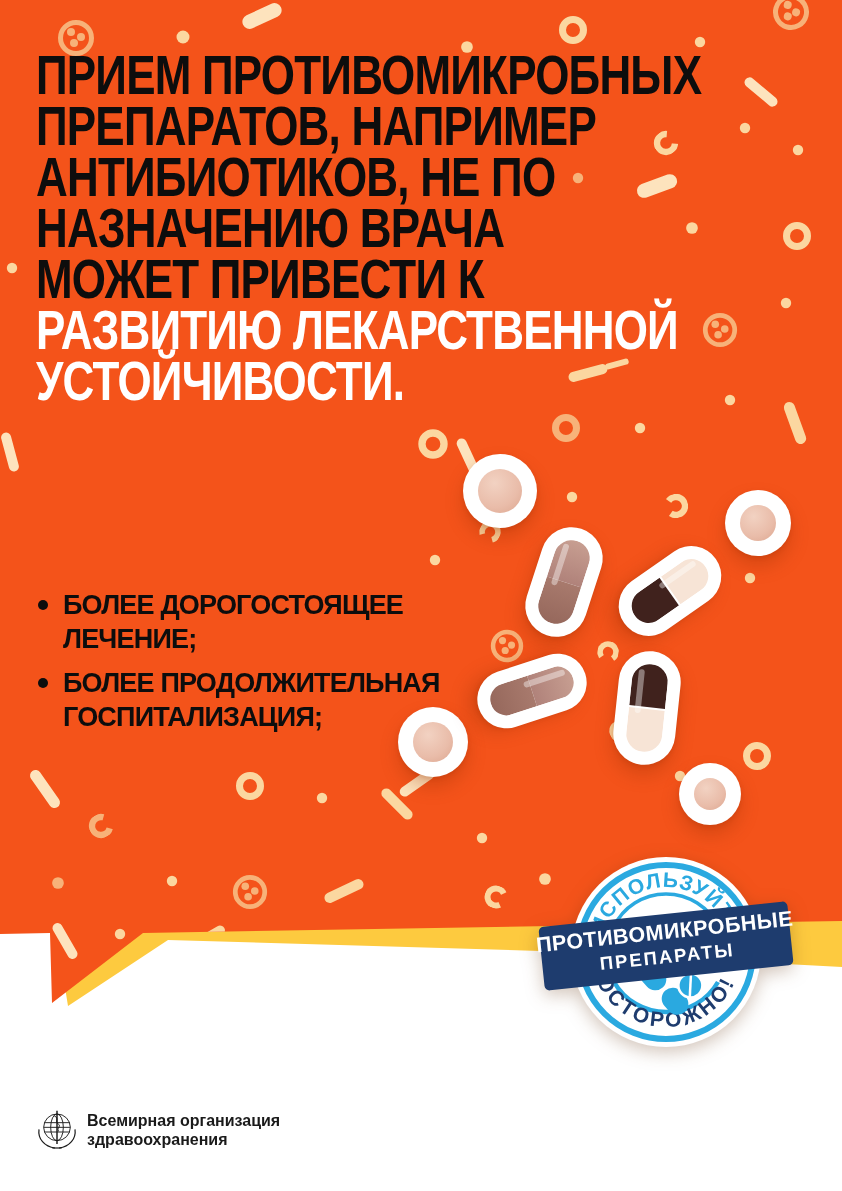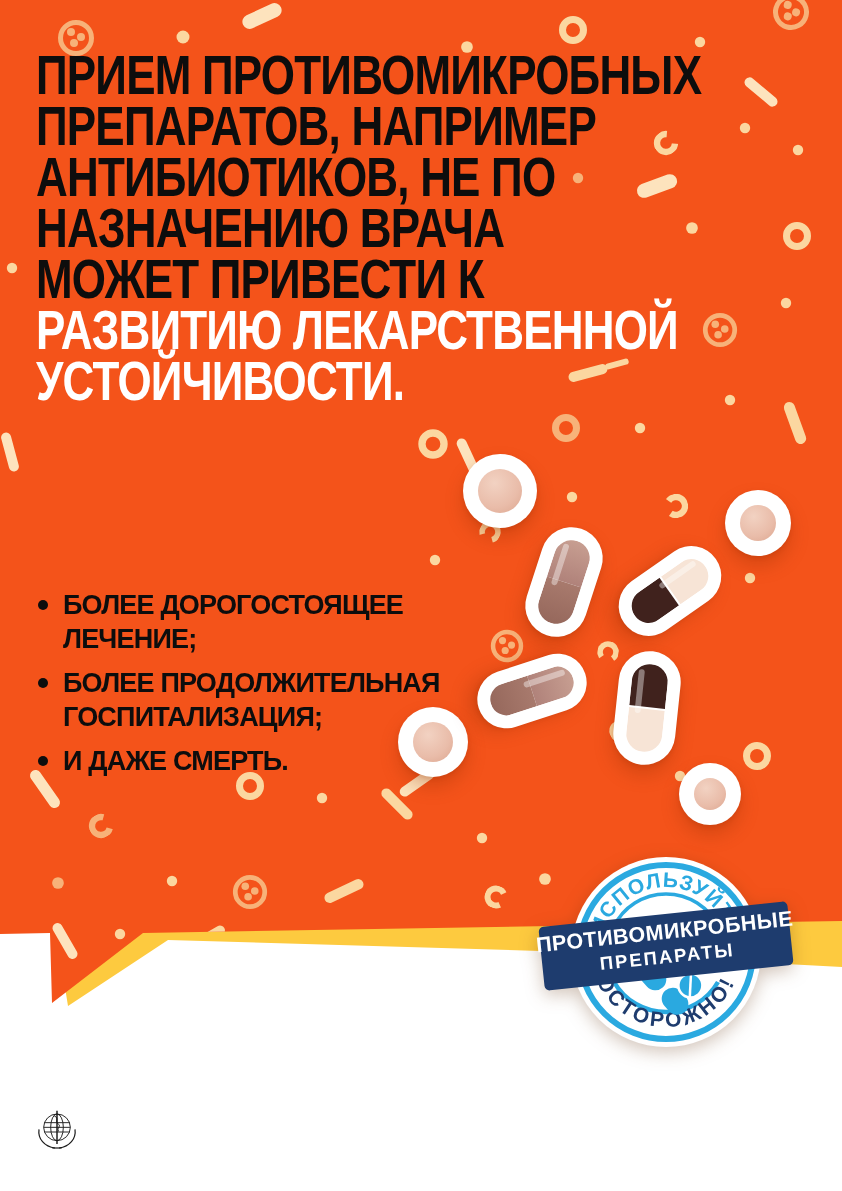--- a/index.html
+++ b/index.html
@@ -169,21 +169,20 @@
     <div class="hl-line">НАЗНАЧЕНИЮ ВРАЧА</div>
     <div class="hl-line">МОЖЕТ ПРИВЕСТИ К</div>
     <div class="hl-line white">РАЗВИТИЮ ЛЕКАРСТВЕННОЙ</div>
     <div class="hl-line white">УСТОЙЧИВОСТИ.</div>
   </div>
 
 
   <ul class="bullets">
     <li>БОЛЕЕ ДОРОГОСТОЯЩЕЕ ЛЕЧЕНИЕ;</li>
     <li>БОЛЕЕ ПРОДОЛЖИТЕЛЬНАЯ ГОСПИТАЛИЗАЦИЯ;</li>
-    <li>И ДАЖЕ СМЕРТЬ.</li>
   </ul>
 
   <svg class="badge" width="222" height="222" viewBox="0 0 222 222">
     <circle cx="111" cy="111" r="95" fill="#fff"></circle>
     <circle cx="111" cy="111" r="87" fill="none" stroke="var(--blue)" stroke-width="6"></circle>
     <path d="M58.4,86.5 A58,58 0 0 1 163.6,86.5" fill="none" stroke="var(--blue)" stroke-width="3.5"></path>
     <path d="M59,141 A60,60 0 0 0 163,141" fill="none" stroke="var(--blue)" stroke-width="4.5"></path>
     <defs>
       <path id="arcTop" d="M50,88.8 A65,65 0 0 1 172,88.8" fill="none"></path>
       <path id="arcBot" d="M40.5,136.6 A75,75 0 0 0 181.5,136.6" fill="none"></path>
@@ -216,15 +215,19 @@
         <line x1="14" y1="20" x2="52" y2="20"></line>
         <line x1="13" y1="27" x2="53" y2="27"></line>
         <line x1="14" y1="34" x2="52" y2="34"></line>
         <path d="M33,2 V52" stroke-width="2.2"></path>
         <path d="M29,10 C37,13 29,19 35,22 C40,25 31,30 36,33" stroke-width="1.5"></path>
         <path d="M6,30 C4,44 14,56 30,58" stroke-width="1.8"></path>
         <path d="M60,30 C62,44 52,56 36,58" stroke-width="1.8"></path>
         <path d="M26,58 h14" stroke-width="1.8"></path>
       </g>
     </svg>
+    <div class="who-name">
+      <div>Всемирная организация</div>
+      <div>здравоохранения</div>
+    </div>
   </div>
 
 </div>
 
 </body></html>

